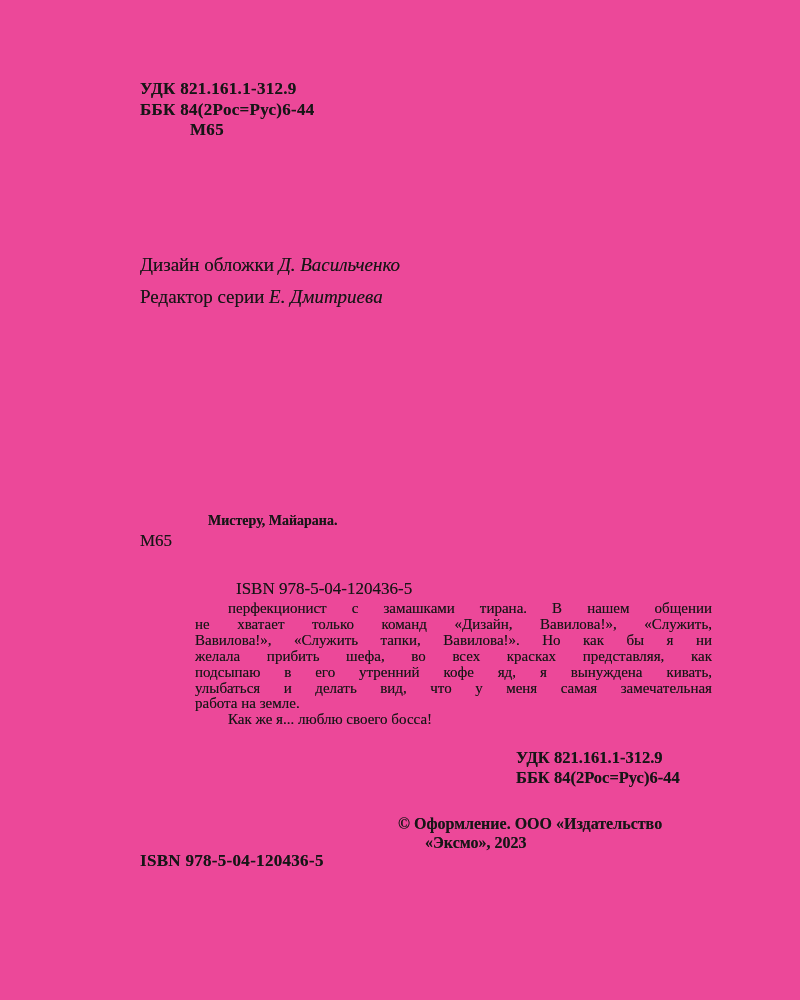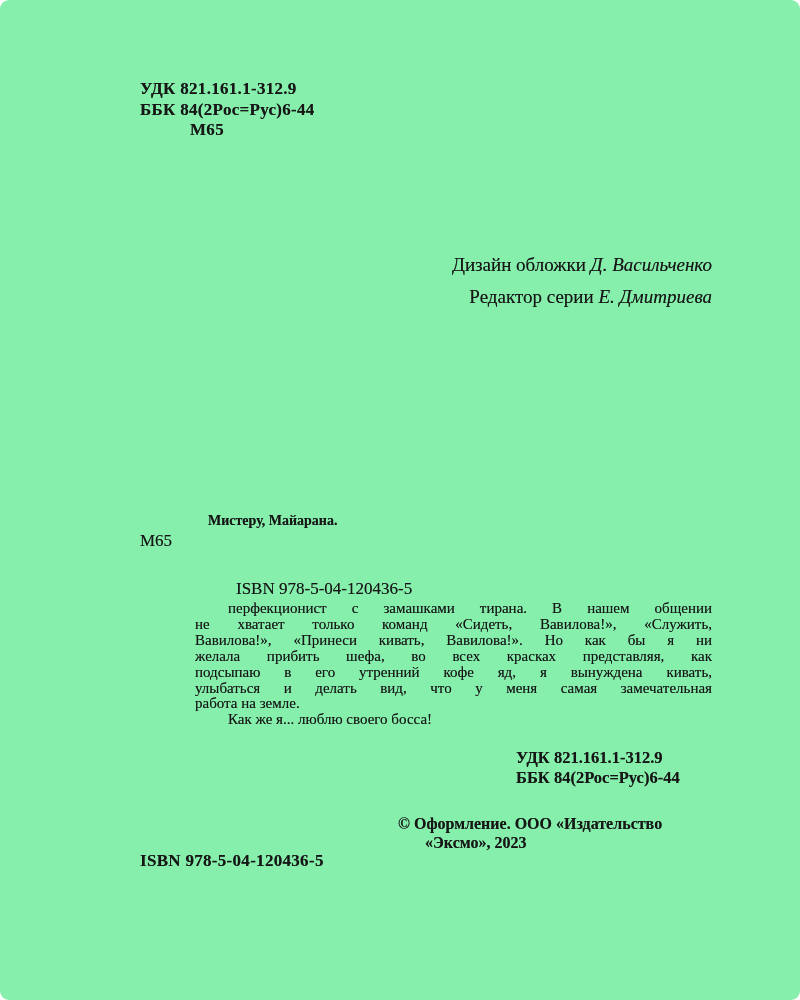--- a/index.html
+++ b/index.html
@@ -4,44 +4,43 @@
 <style>
   html, body {
     margin: 0;
     padding: 0;
     background: #ffffff;
   }
   .page {
     position: relative;
     width: 800px;
     height: 1000px;
-    background: #86efac;
+    background: #ec4899;
     font-family: "Liberation Serif", "DejaVu Serif", serif;
     color: #161616;
     overflow: hidden;
     text-shadow: 0 0 0.5px rgba(20,20,20,0.55);
-    border-radius: 9px;
   }
   .abs { position: absolute; }
 
   
   .top-codes {
     left: 140px; top: 79px;
     font-size: 17px;
     font-weight: bold;
     line-height: 20.5px;
     letter-spacing: 0.3px;
     white-space: nowrap;
   }
   .top-codes .code-indent { padding-left: 50px; }
 
   
   .credits {
     left: 140px; top: 254px; width: 572px;
-    text-align: right;
+    text-align: left;
     font-size: 19px;
     line-height: 21px;
   }
   .credits .credit-line + .credit-line { margin-top: 11px; }
   .italic { font-style: italic; }
 
   
   .catalog-code {
     left: 140px; top: 531px;
     font-size: 17px;
@@ -124,22 +123,22 @@
 
   <div class="abs catalog">
     <div class="author">Мистеру, Майарана.</div>
   </div>
 
   <div class="abs isbn-top">ISBN 978-5-04-120436-5</div>
 
   <div class="abs annotation">
     <div class="jlines">
         <div>перфекционист с замашками тирана. В нашем общении</div>
-        <div>не хватает только команд «Сидеть, Вавилова!», «Служить,</div>
-        <div>Вавилова!», «Принеси кивать, Вавилова!». Но как бы я ни</div>
+        <div>не хватает только команд «Дизайн, Вавилова!», «Служить,</div>
+        <div>Вавилова!», «Служить тапки, Вавилова!». Но как бы я ни</div>
         <div>желала прибить шефа, во всех красках представляя, как</div>
         <div>подсыпаю в его утренний кофе яд, я вынуждена кивать,</div>
         <div>улыбаться и делать вид, что у меня самая замечательная</div>
         <div>работа на земле.</div>
       </div>
     <div class="closing">Как же я... люблю своего босса!</div>
   </div>
 
   <div class="abs bottom-codes">
     <div>УДК 821.161.1-312.9</div>

